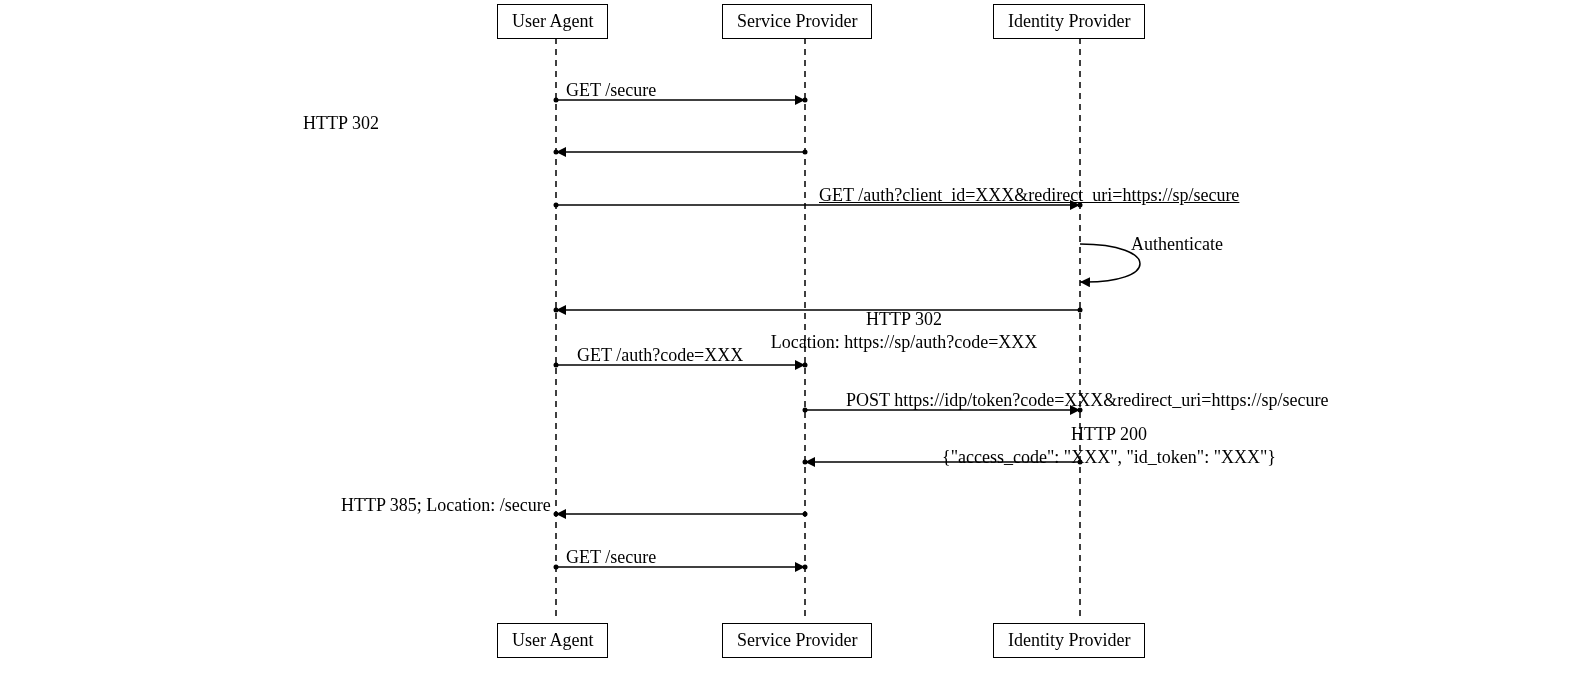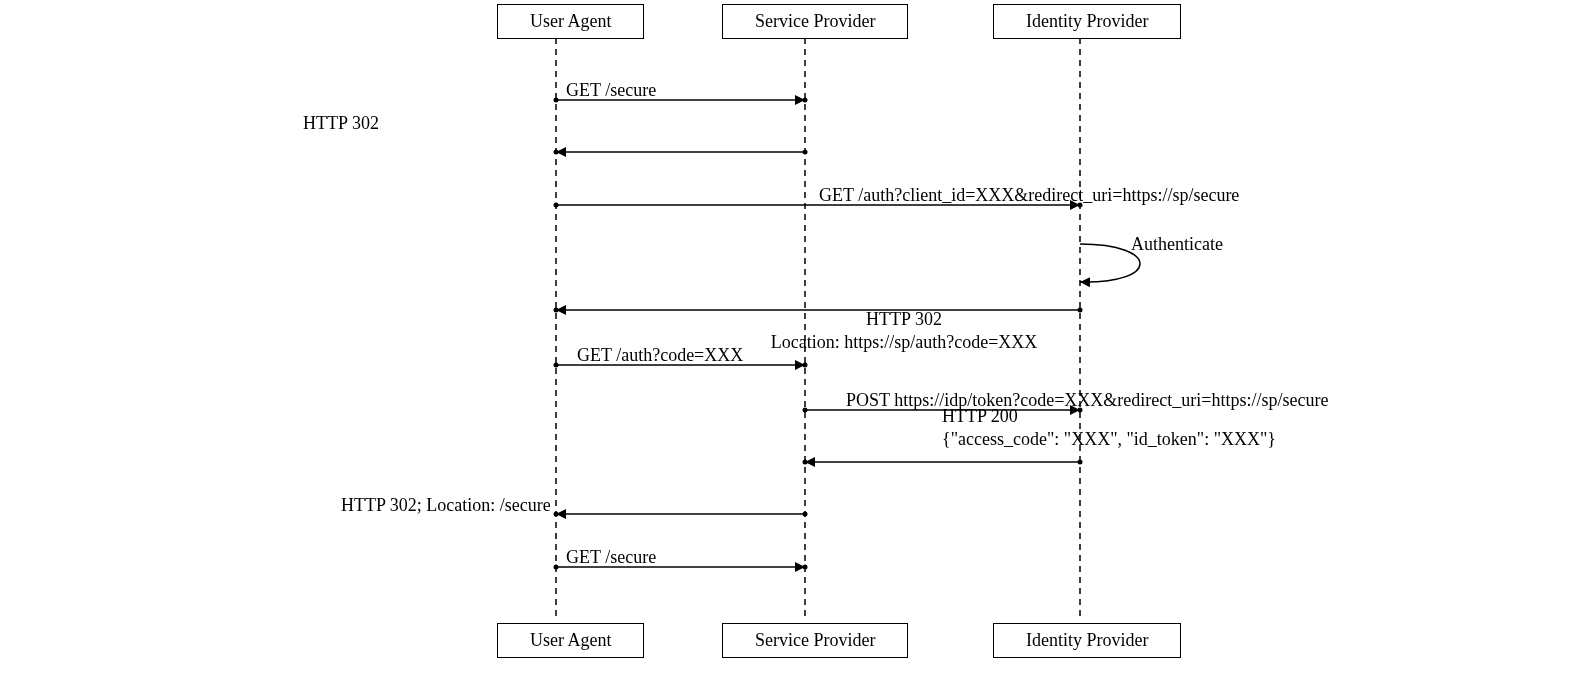--- a/index.html
+++ b/index.html
@@ -12,21 +12,21 @@
   }
   .canvas {
     position: relative;
     width: 1595px;
     height: 683px;
   }
   .participant-box {
     position: absolute;
     border: 1px solid #000;
     background: #fff;
-    padding: 6px 32px;
+    padding: 6px 14px;
     white-space: nowrap;
     text-align: right;
   }
   .msg-label {
     position: absolute;
     white-space: nowrap;
     line-height: 1.25;
   }
   svg.overlay {
     position: absolute;
@@ -99,35 +99,35 @@
   <div class="participant-box" style="left:497px; top:623px;">User Agent</div>
   <div class="participant-box" style="left:722px; top:623px;">Service Provider</div>
   <div class="participant-box" style="left:993px; top:623px;">Identity Provider</div>
 
   <div class="msg-label" style="left:566px; top:79px;">GET /secure</div>
 
   <div class="msg-label" style="left:3px; top:112px; text-align:center; width:676px;">
     <div>HTTP 302</div>
   </div>
 
-  <div class="msg-label" style="left:819px; top:184px;">GET /auth?client_id=XXX&amp;redirect_uri=https://sp/secure</div>
+  <div class="msg-label" style="left:819px; top:184px;text-decoration:underline;">GET /auth?client_id=XXX&amp;redirect_uri=https://sp/secure</div>
 
   <div class="msg-label" style="left:1083px; top:233px;margin-left:48px;">Authenticate</div>
 
   <div class="msg-label" style="left:734px; top:308px; text-align:center; width:340px;">
     <div>HTTP 302</div>
     <div>Location: https://sp/auth?code=XXX</div>
   </div>
 
   <div class="msg-label" style="left:577px; top:344px;">GET /auth?code=XXX</div>
 
   <div class="msg-label" style="left:846px; top:389px;">POST https://idp/token?code=XXX&amp;redirect_uri=https://sp/secure</div>
 
-  <div class="msg-label" style="left:942px; top:405px;">
+  <div class="msg-label" style="left:942px; top:423px;text-align:center;">
     <div>HTTP 200</div>
     <div>{"access_code": "XXX", "id_token": "XXX"}</div>
   </div>
 
-  <div class="msg-label" style="left:341px; top:494px;">HTTP 302; Location: /secure</div>
+  <div class="msg-label" style="left:341px; top:494px;">HTTP 385; Location: /secure</div>
 
   <div class="msg-label" style="left:566px; top:546px;">GET /secure</div>
 
 </div>
 
 </body></html>

